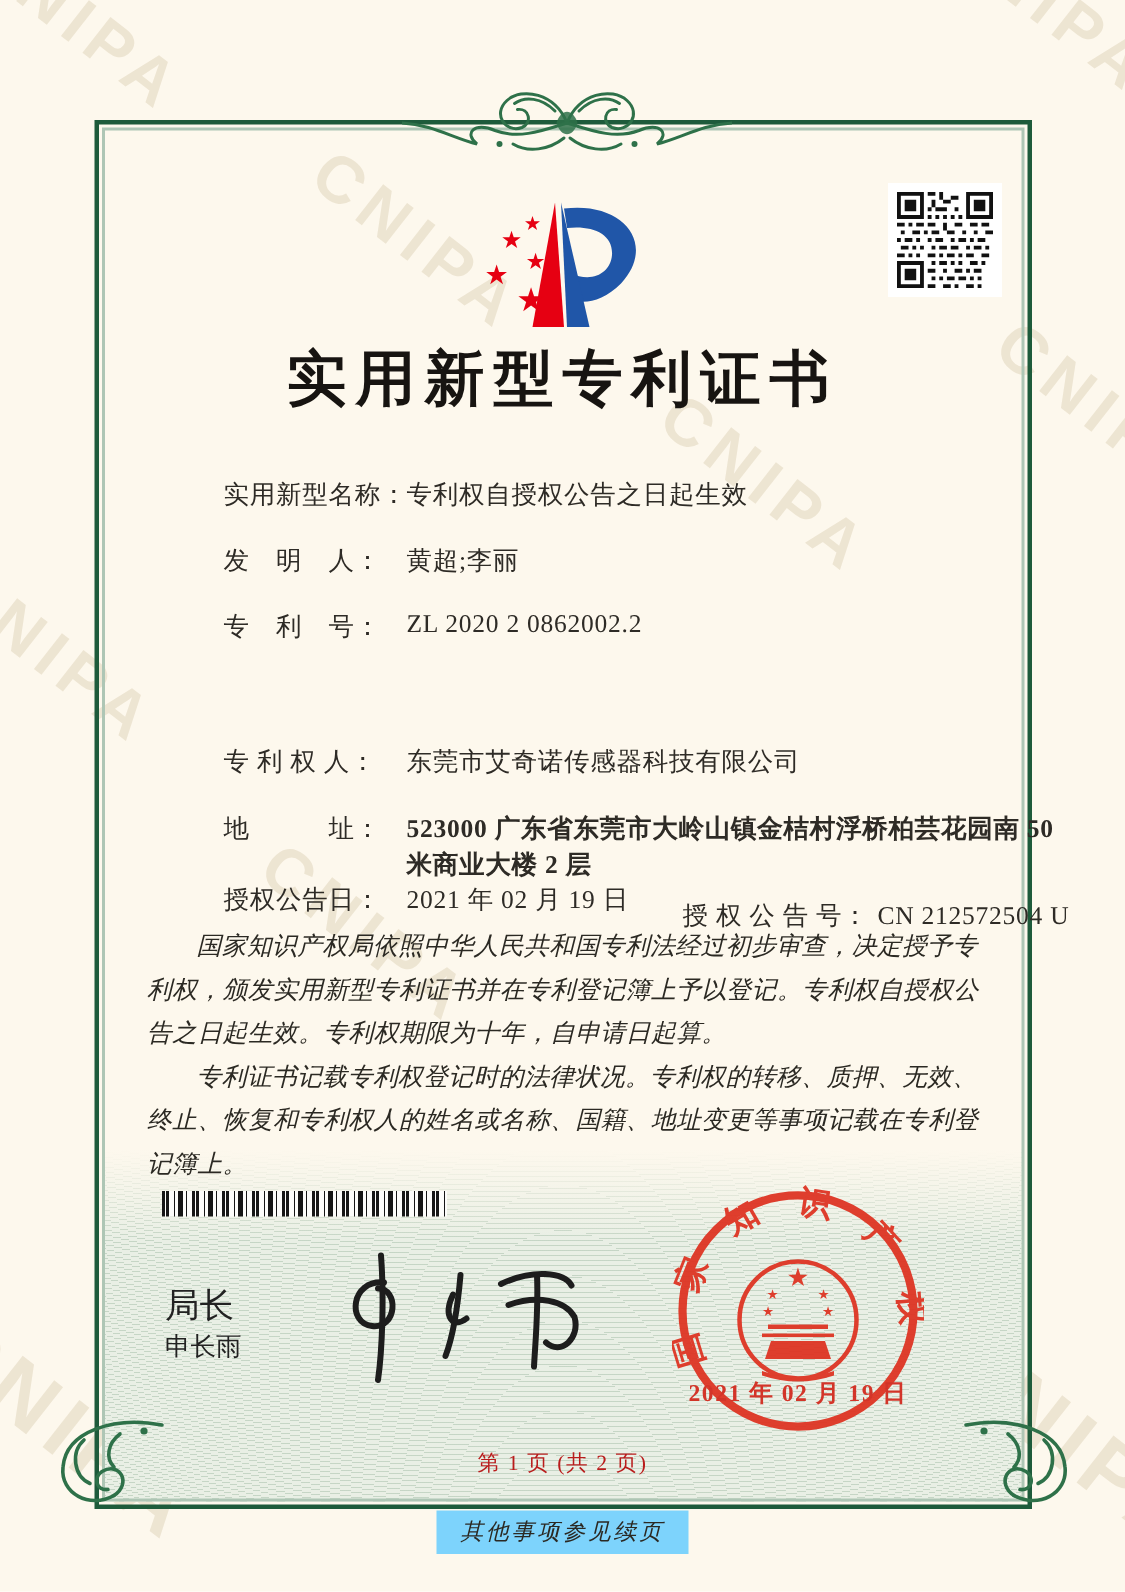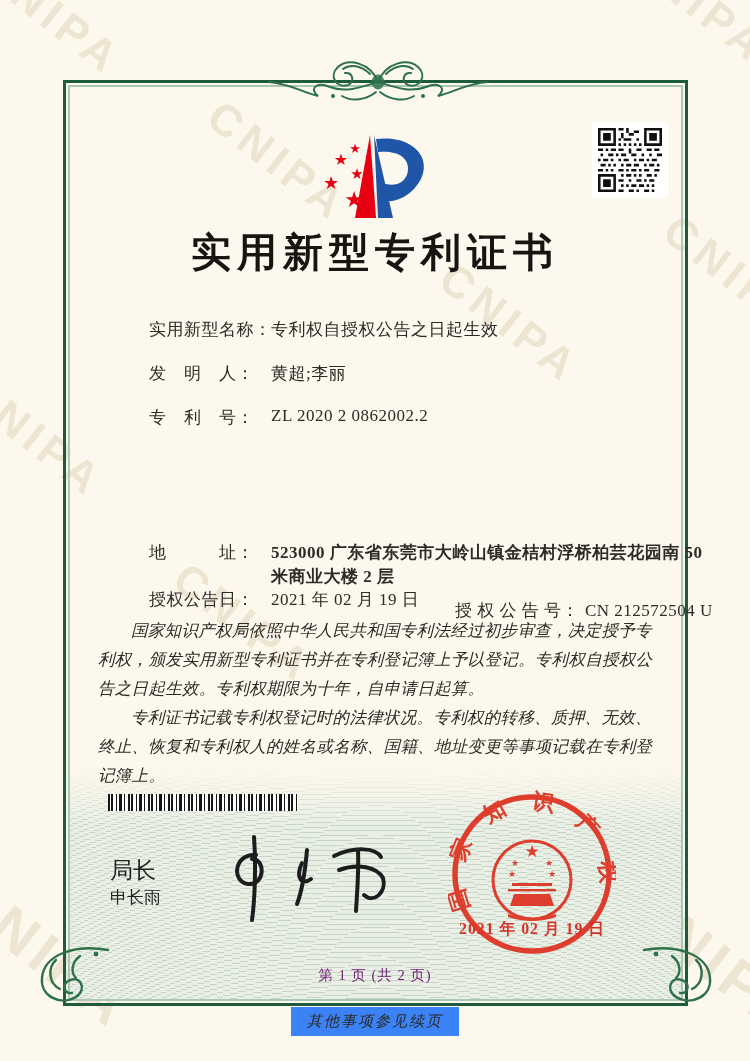--- a/index.html
+++ b/index.html
@@ -50,23 +50,23 @@
       background:repeating-linear-gradient(90deg,#161616 0 2px,#fdfdfb 2px 3px,#161616 3px 5px,
       #fdfdfb 5px 8px,#161616 8px 9px,#fdfdfb 9px 11px,#161616 11px 14px,#fdfdfb 14px 16px,
       #161616 16px 17px,#fdfdfb 17px 20px);}
   .director-label{position:absolute;left:110px;top:855px;font-size:23px;
       font-family:"Liberation Sans","DejaVu Sans",sans-serif;color:#222;}
   .director-name{position:absolute;left:110px;top:886px;font-size:17px;
       font-family:"Liberation Sans","DejaVu Sans",sans-serif;color:#222;text-align:center;}
   .signature{position:absolute;left:218px;top:833px;}
   .seal{position:absolute;left:448px;top:790px;z-index:6;}
   .page-no{position:absolute;left:0;right:0;top:966px;text-align:center;font-size:14.5px;
-      letter-spacing:1px;color:#701a75;}
+      letter-spacing:1px;color:#b91c1c;}
   .note-box{position:absolute;left:50%;top:1007px;transform:translateX(-50%);
-      background:#3b82f6;padding:5px 16px;font-size:15px;font-style:italic;
+      background:#7dd3fc;padding:5px 16px;font-size:15px;font-style:italic;
       letter-spacing:2px;color:#2b2923;white-space:nowrap;z-index:6;}
 </style>
 </head>
 <body>
 
 <div class="page">
 
   <div class="wm wm1">CNIPA</div>
   <div class="wm wm2">CNIPA</div>
   <div class="wm wm3">CNIPA</div>
@@ -151,20 +151,23 @@
     <div class="title">实用新型专利证书</div>
 
     <div class="row r0">
       <span class="lab">实用新型名称：</span><span class="val">专利权自授权公告之日起生效</span>
     </div>
     <div class="row r1">
       <span class="lab">发　明　人：</span><span class="val">黄超;李丽</span>
     </div>
     <div class="row r2">
       <span class="lab">专　利　号：</span><span class="val">ZL 2020 2 0862002.2</span>
+    </div>
+    <div class="row r4">
+      <span class="lab">专 利 权 人：</span><span class="val">东莞市艾奇诺传感器科技有限公司</span>
     </div>
     <div class="row r5 row-addr">
       <span class="lab">地　　　址：</span><span class="val"><span>523000 广东省东莞市大岭山镇金桔村浮桥柏芸花园南 50</span><br><span>米商业大楼 2 层</span></span>
     </div>
     <div class="row r6">
       <span class="lab">授权公告日：</span><span class="val">2021 年 02 月 19 日</span>
       <span class="pair2">
         <span class="lab2">授 权 公 告 号：</span><span>CN 212572504 U</span>
       </span>
     </div>

